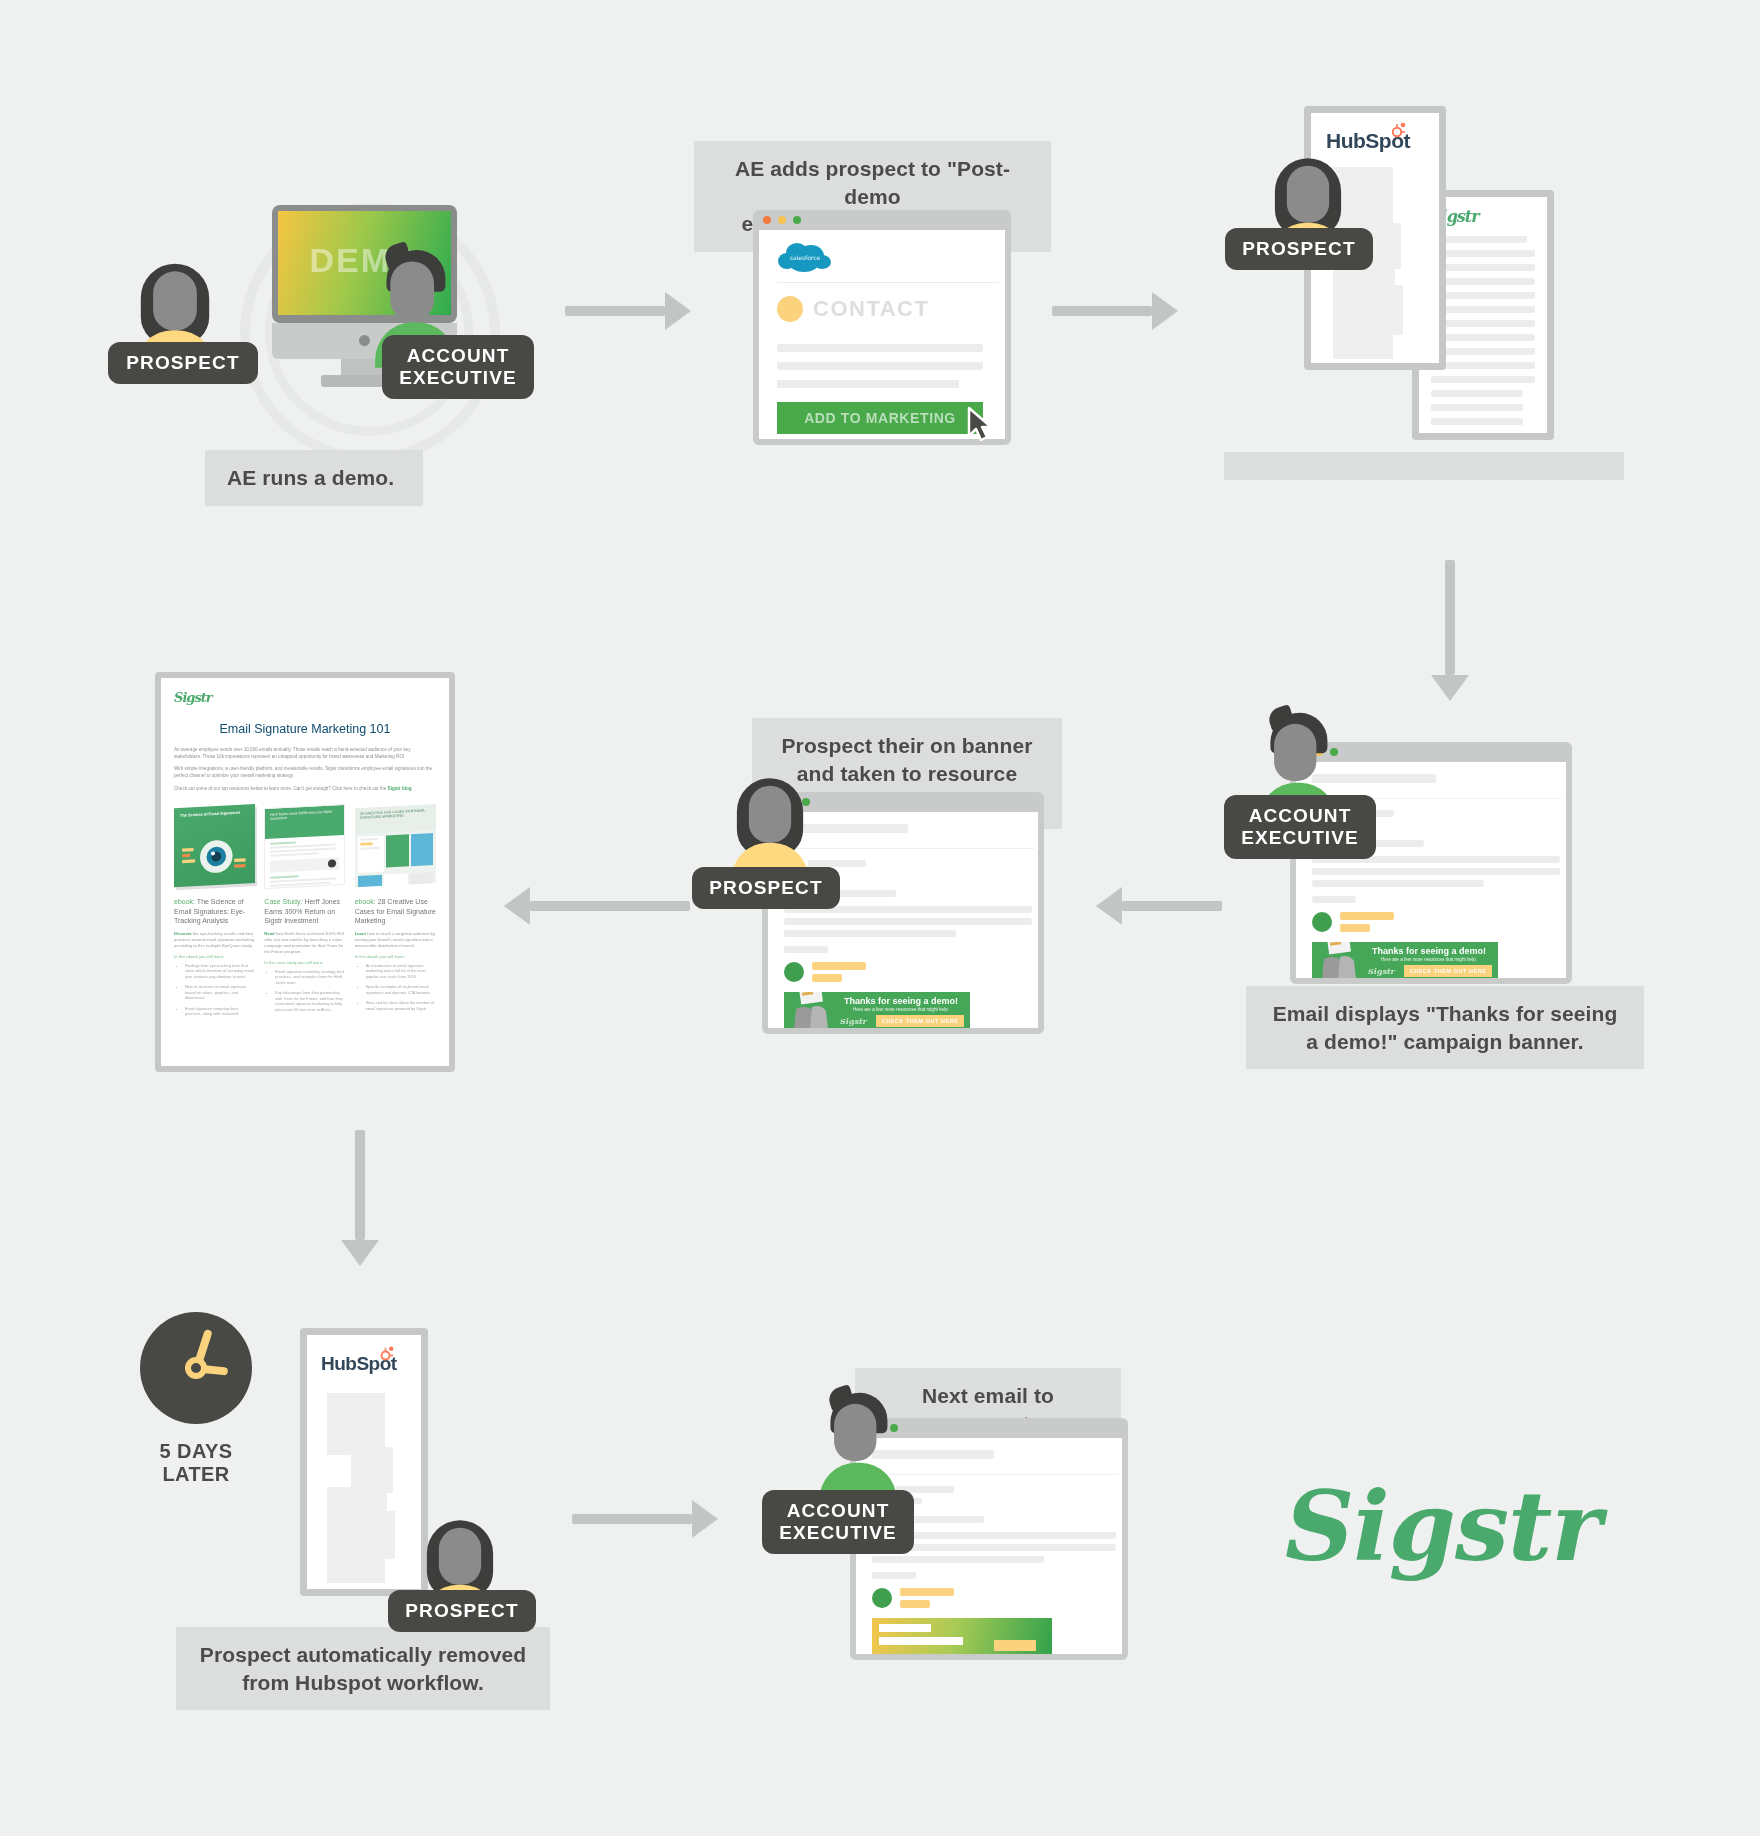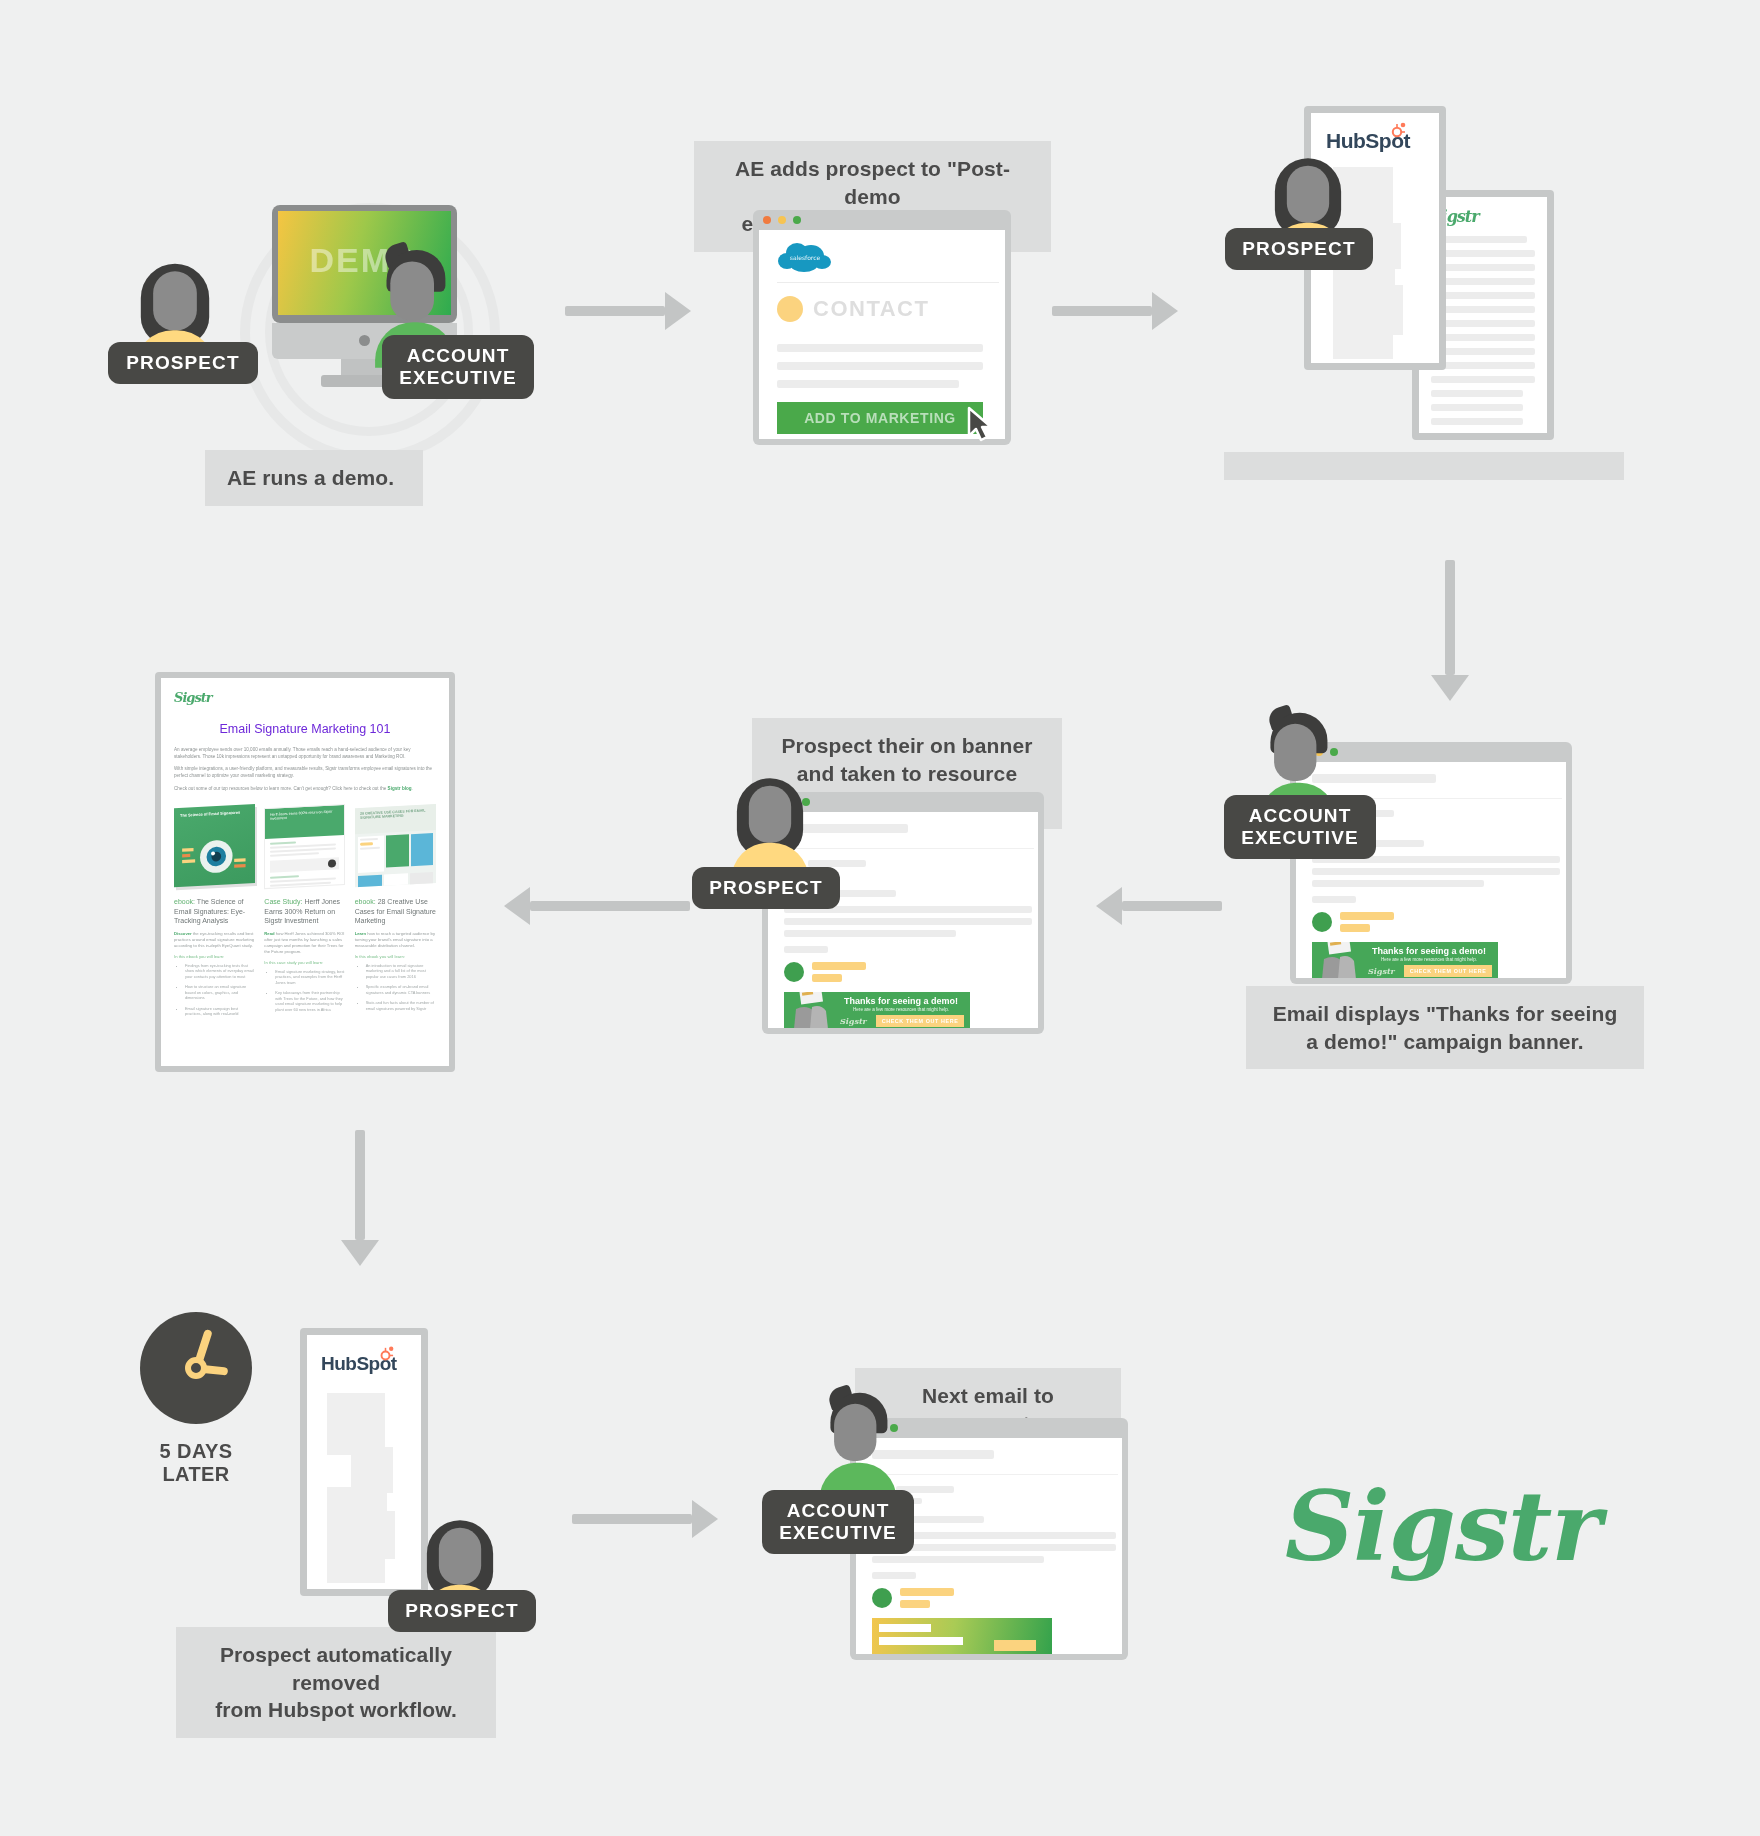--- a/index.html
+++ b/index.html
@@ -110,21 +110,21 @@
   .mon-text{position:absolute;width:100%;text-align:center;color:rgba(255,255,255,.45);font-weight:bold;letter-spacing:2px;}
   .mon-neck{position:absolute;background:#c0c2c2;}
   .mon-base{position:absolute;background:#b7b9b9;border-radius:3px;}
   .mon-stand{position:absolute;background:#c9cbcb;border-radius:4px;}
   .ripple{position:absolute;border-radius:50%;border:10px solid #e7e8e8;}
 
   
   .sfcloud{position:absolute;}
 
   
-  .rp-title{text-align:center;color:#6d28d9;font-family:"Liberation Sans",sans-serif;}
+  .rp-title{text-align:center;color:#0c4a6e;font-family:"Liberation Sans",sans-serif;}
   .rp-p{color:#8d9292;line-height:1.45;}
   .rp-col-h{line-height:1.35;}
   .rp-green{color:#5fb16f;}
   .rp-dark{color:#6f7676;}
   .rp-body{color:#9aa0a0;line-height:1.45;}
   .rp-bullets{color:#a2a8a8;line-height:1.4;padding-left:11px;margin:0;}
   .rp-bullets li{margin-bottom:5px;}
   .rp-learn{color:#7cc08c;}
 </style>
 </head>
@@ -496,21 +496,21 @@
     </div>
   </div>
 
   <div class="person" style="left:420px;top:1510px;transform:scale(.92);">
     <div class="hair-back"></div>
     <div class="face"></div>
     <div class="body"></div>
   </div>
   <div class="tag" style="left:388px;top:1590px;width:148px;font-size:19px;">PROSPECT</div>
 
-  <div class="caption" style="left:176px;top:1627px;width:320px;font-size:21px;">
+  <div class="caption" style="left:176px;top:1627px;width:374px;font-size:21px;">
     <div>Prospect automatically removed</div>
     <div>from Hubspot workflow.</div>
   </div>
 
   <div class="arrow-h" style="left:572px;top:1514px;width:120px;"></div>
 
   <div class="caption" style="left:855px;top:1368px;width:266px;font-size:21px;">Next email to prospect.</div>
 
   <div class="win" style="left:850px;top:1418px;width:278px;height:242px;">
     <div class="bar">

